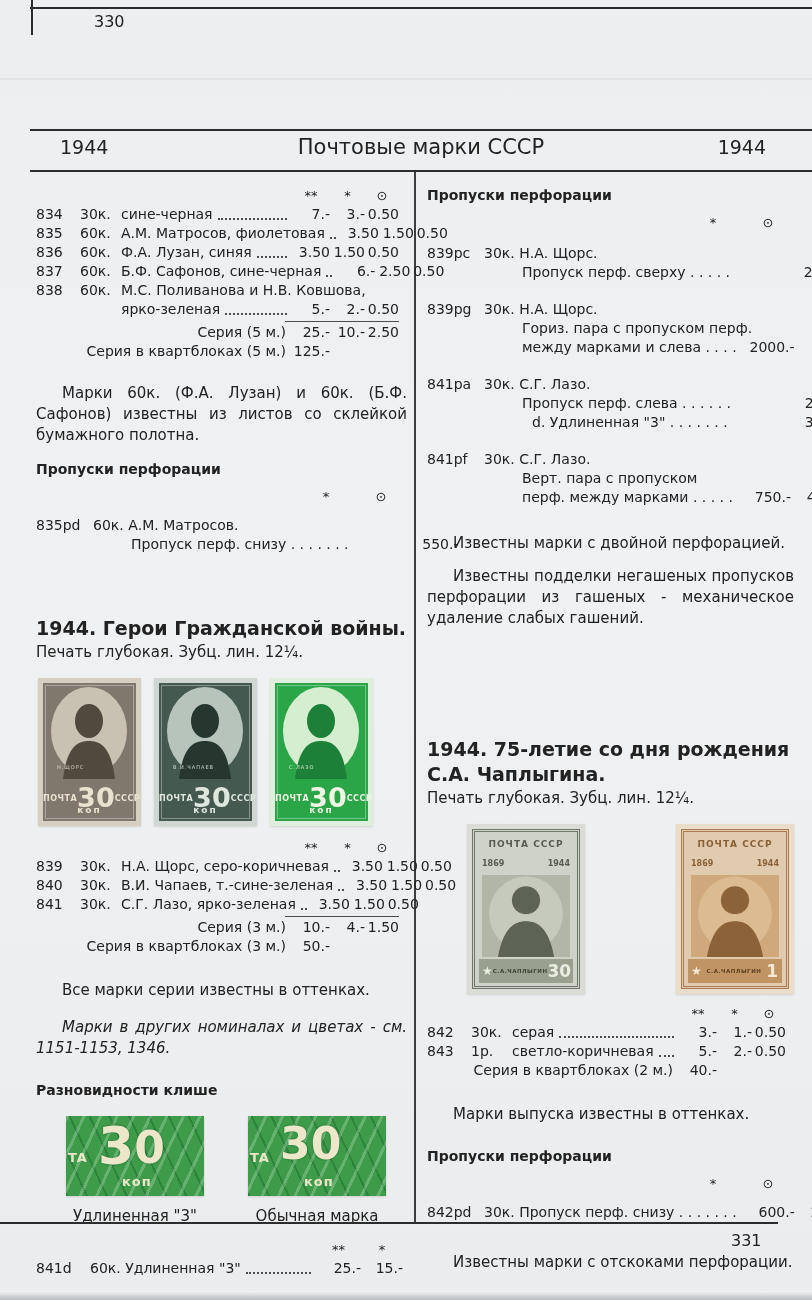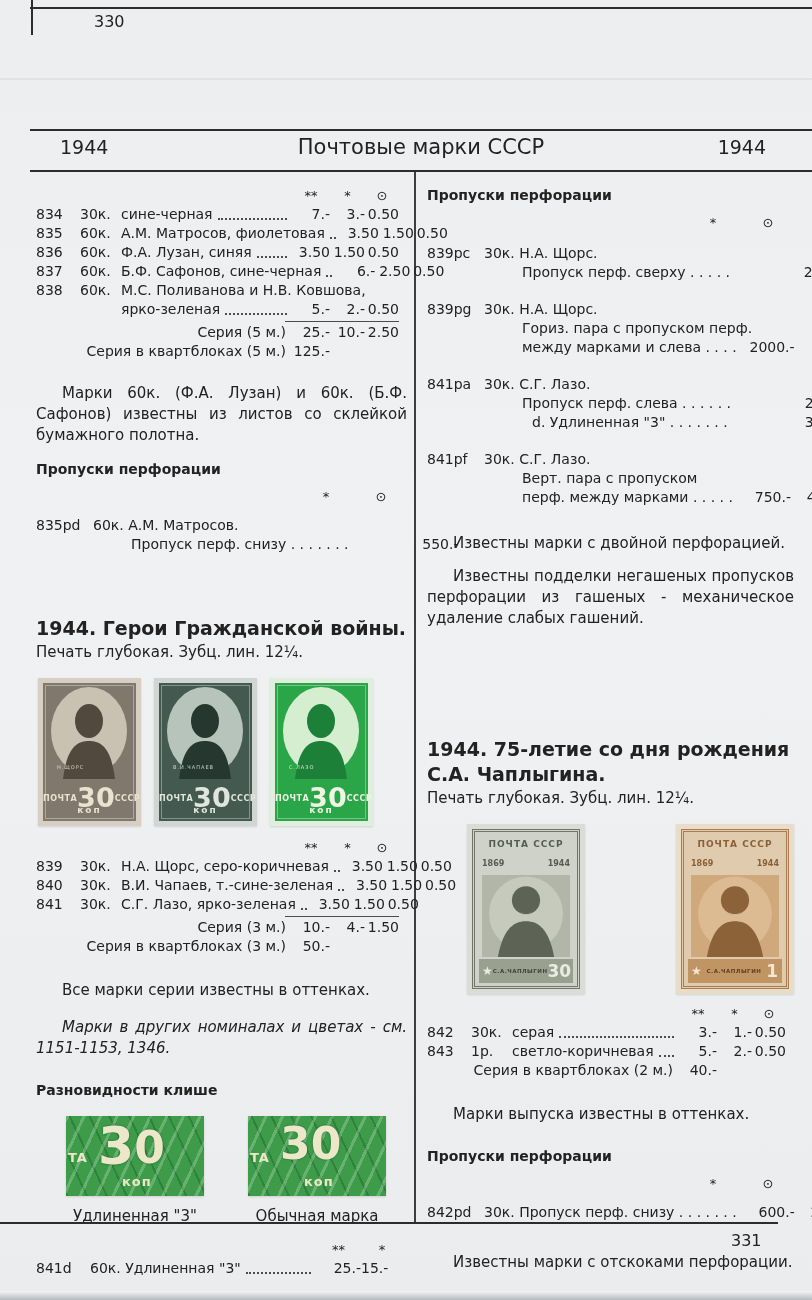--- a/index.html
+++ b/index.html
@@ -31,21 +31,21 @@
   .trow{display:flex;align-items:baseline;white-space:nowrap;padding-right:8px;}
   .tnum{flex:none;width:44px;}
   .tnum-wide{flex:none;width:54px;}
   .tden{flex:none;width:41px;}
   .leader{flex:1;align-self:flex-end;height:0;border-bottom:2px dotted #4c4c4c;
           margin:0 5px 4px 5px;min-width:6px;}
   .p1{flex:none;width:38px;text-align:right;}
   .p2{flex:none;width:35px;text-align:right;}
   .p3{flex:none;width:34px;text-align:right;}
   .pv1{flex:none;width:45px;text-align:right;}
-  .pv2{flex:none;width:42px;text-align:left;}
+  .pv2{flex:none;width:42px;text-align:right;}
   .sym-row{display:flex;white-space:nowrap;padding-right:8px;font-size:13px;}
   .sym-row .sp{flex:1;}
   .sym-row .c{flex:none;text-align:center;}
   .series-label{flex:1;text-align:right;padding-right:6px;}
   .price-rule{margin:2px 8px 1px auto;width:114px;border-top:1.5px solid #4c4c4c;height:0;}
 
   .para{font-size:15px;line-height:21px;text-indent:26px;text-align:justify;margin:0;}
   .h-bold{font-weight:bold;font-size:14px;}
   .sec-title{font-weight:bold;font-size:19px;line-height:25px;}
   .sec-sub{font-size:15px;margin-top:2px;}

